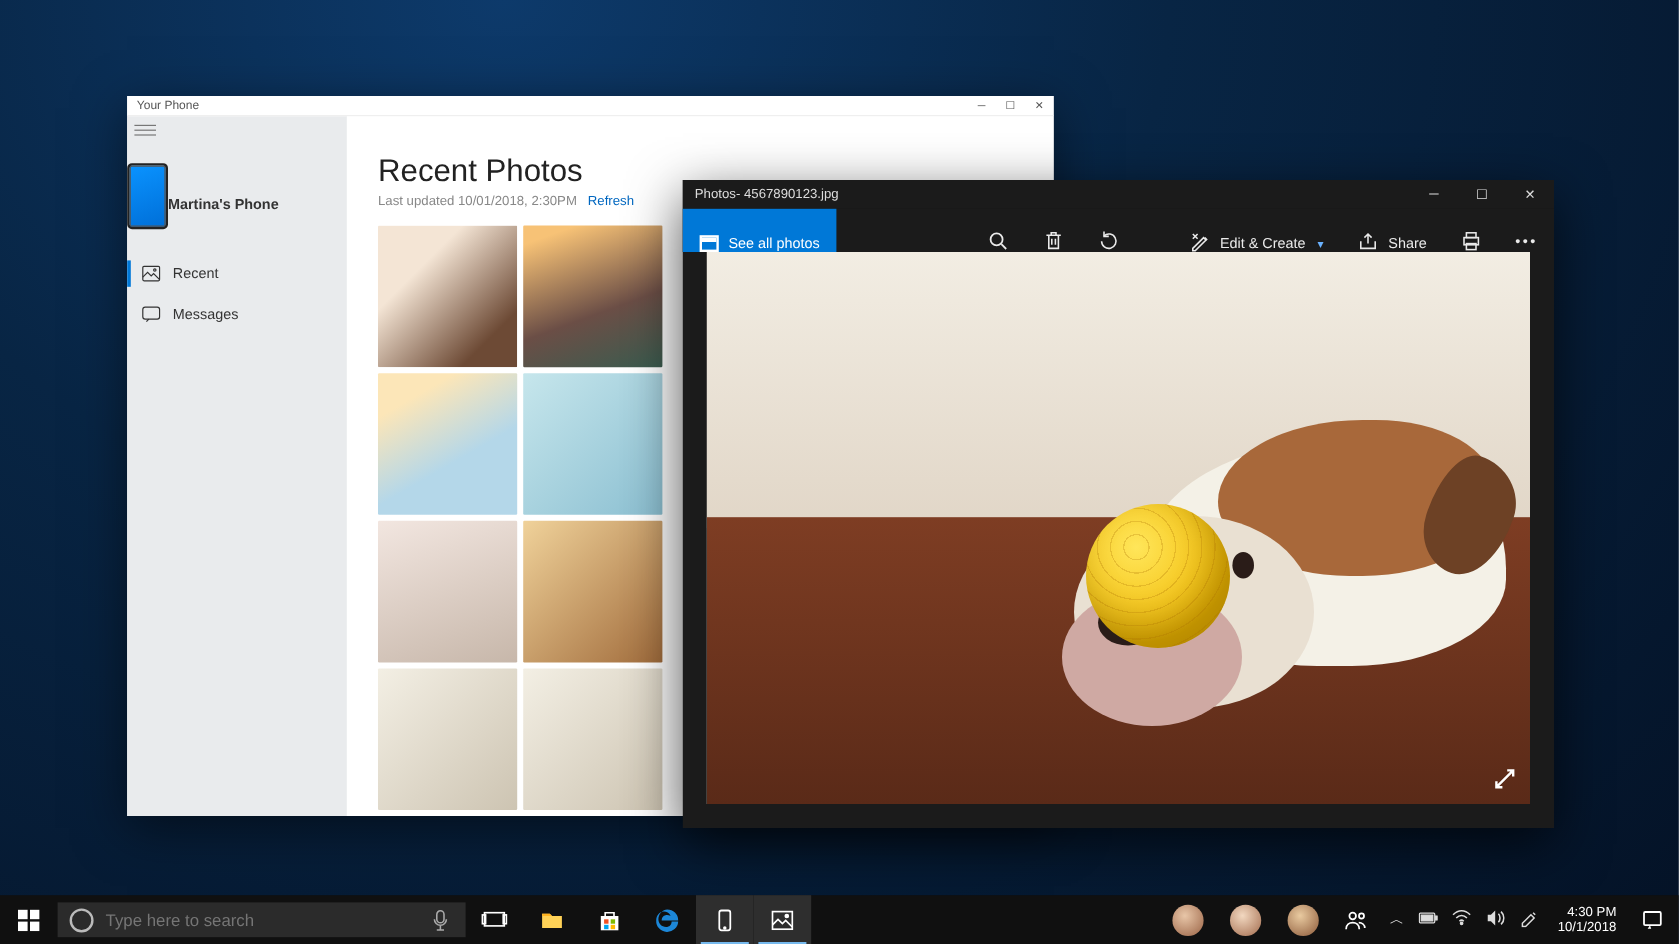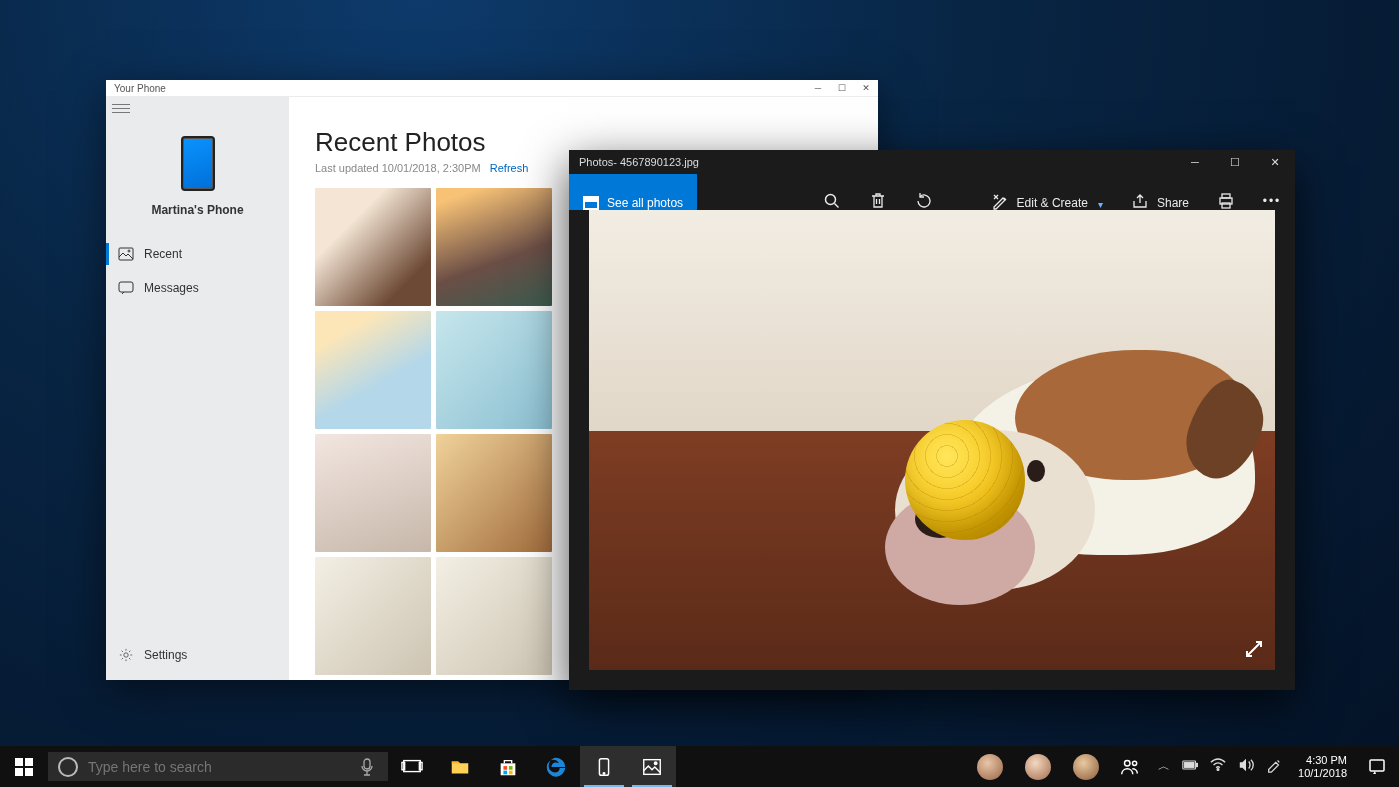--- a/index.html
+++ b/index.html
@@ -26,21 +26,21 @@
   .yp-titlebar .spacer { flex: 1; }
   .yp-winctrl { width: 24px; height: 17px; display:flex; align-items:center; justify-content:center; font-size:9px; color:#555;}
   .yp-body { flex:1; display:flex; }
   .yp-side {
     width: 183px; background: #e9ebed;
     display: flex; flex-direction: column;
     position: relative;
   }
   .yp-hamb { width:18px; margin:4px 6px; cursor:pointer; }
   .yp-hamb div { height:1px; background:#777; margin:3px 0;}
-  .yp-phone-wrap { display:flex; flex-direction:column; align-items:center; padding: 16px 0 10px;}
+  .yp-phone-wrap { display:flex; flex-direction:row; align-items:center; padding: 16px 0 10px;}
   .yp-phone {
     width: 34px; height: 55px; border-radius:4px;
     background: linear-gradient(160deg,#0a93ff,#006fd8);
     border: 2px solid #222;
     box-shadow: 0 0 0 1px #555 inset;
   }
   .yp-phone-name { font-size: 12px; font-weight:600; margin-top:12px; color:#333;}
   .yp-nav { margin-top: 10px; }
   .yp-navitem {
     display:flex; align-items:center; gap:10px; height: 34px;
@@ -174,29 +174,20 @@
           <span class="ico">
             <svg viewBox="0 0 16 16" width="16" height="16" fill="none" stroke="#333" stroke-width="1">
                 <rect x="1" y="2" width="14" height="10" rx="2"></rect>
                 <path d="M4 14l2-2"></path>
               </svg>
           </span>
           <span>Messages</span>
         </div>
       </div>
       <div class="yp-bottom">
-        <div class="yp-navitem">
-          <span class="ico">
-            <svg viewBox="0 0 16 16" width="14" height="14" fill="none" stroke="#555" stroke-width="1">
-                <circle cx="8" cy="8" r="2.5"></circle>
-                <path d="M8 1v2M8 13v2M1 8h2M13 8h2M3 3l1.5 1.5M11.5 11.5L13 13M13 3l-1.5 1.5M4.5 11.5L3 13"></path>
-              </svg>
-          </span>
-          <span>Settings</span>
-        </div>
       </div>
     </div>
     <div class="yp-main">
       <div class="yp-h1">Recent Photos</div>
       <div class="yp-sub">
         <span>Last updated 10/01/2018, 2:30PM</span>
         <a href="#">Refresh</a>
       </div>
       <div class="yp-grid">
         <div class="yp-tile t1"></div>

